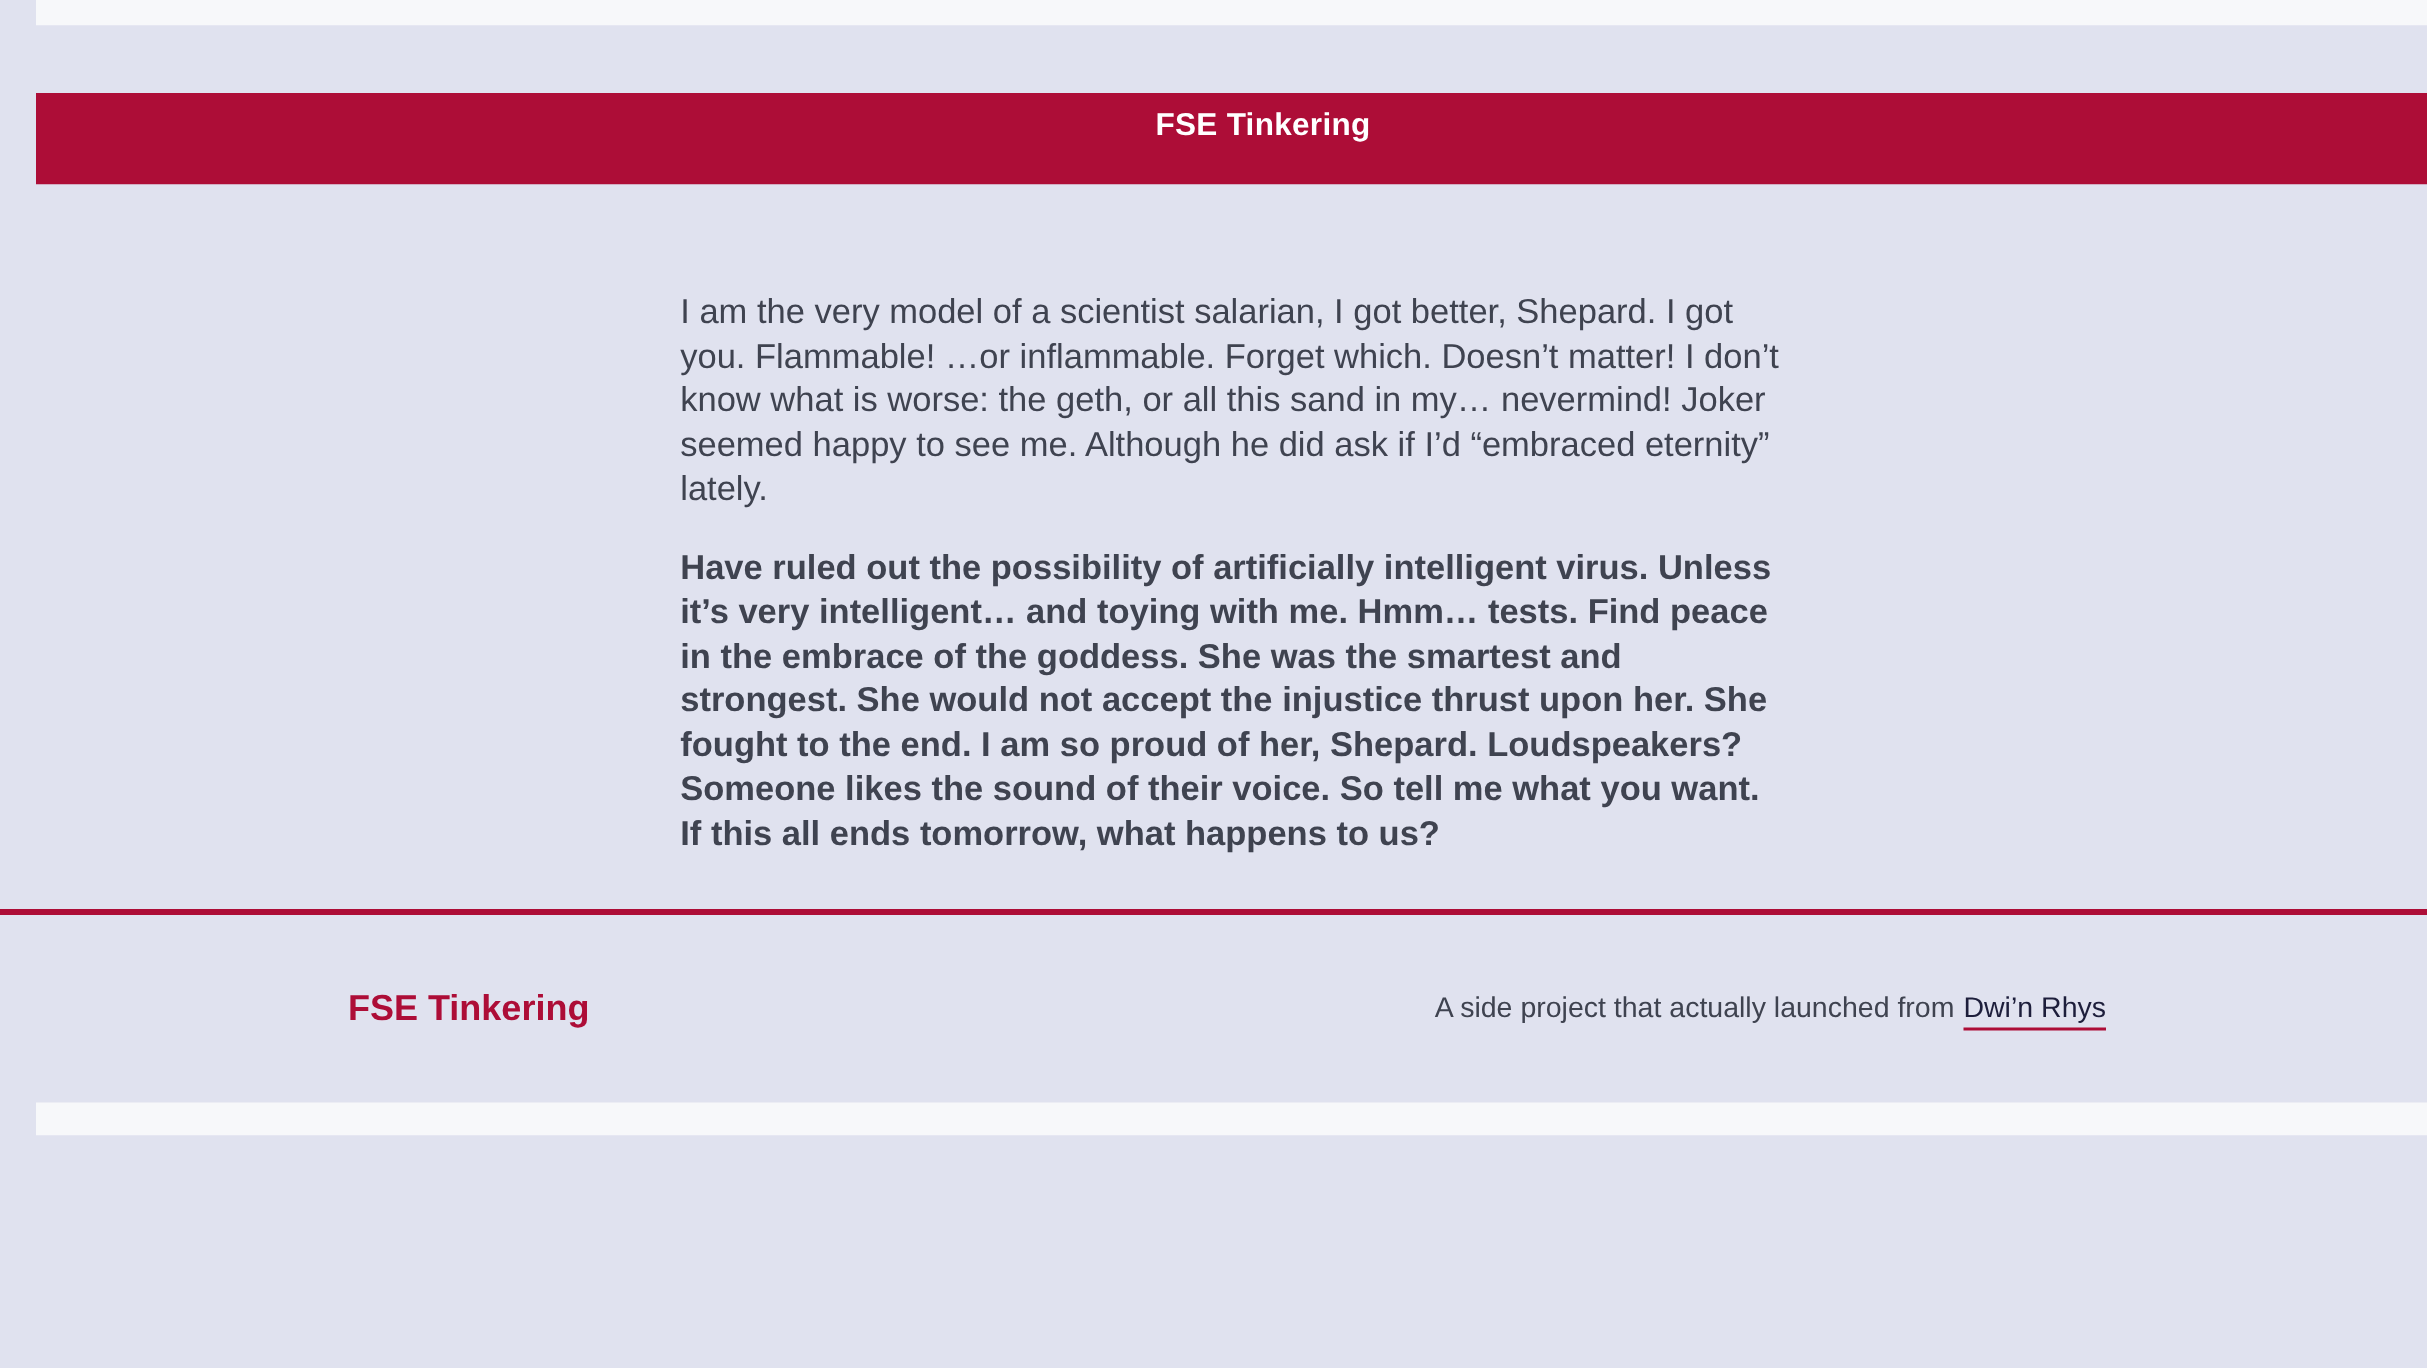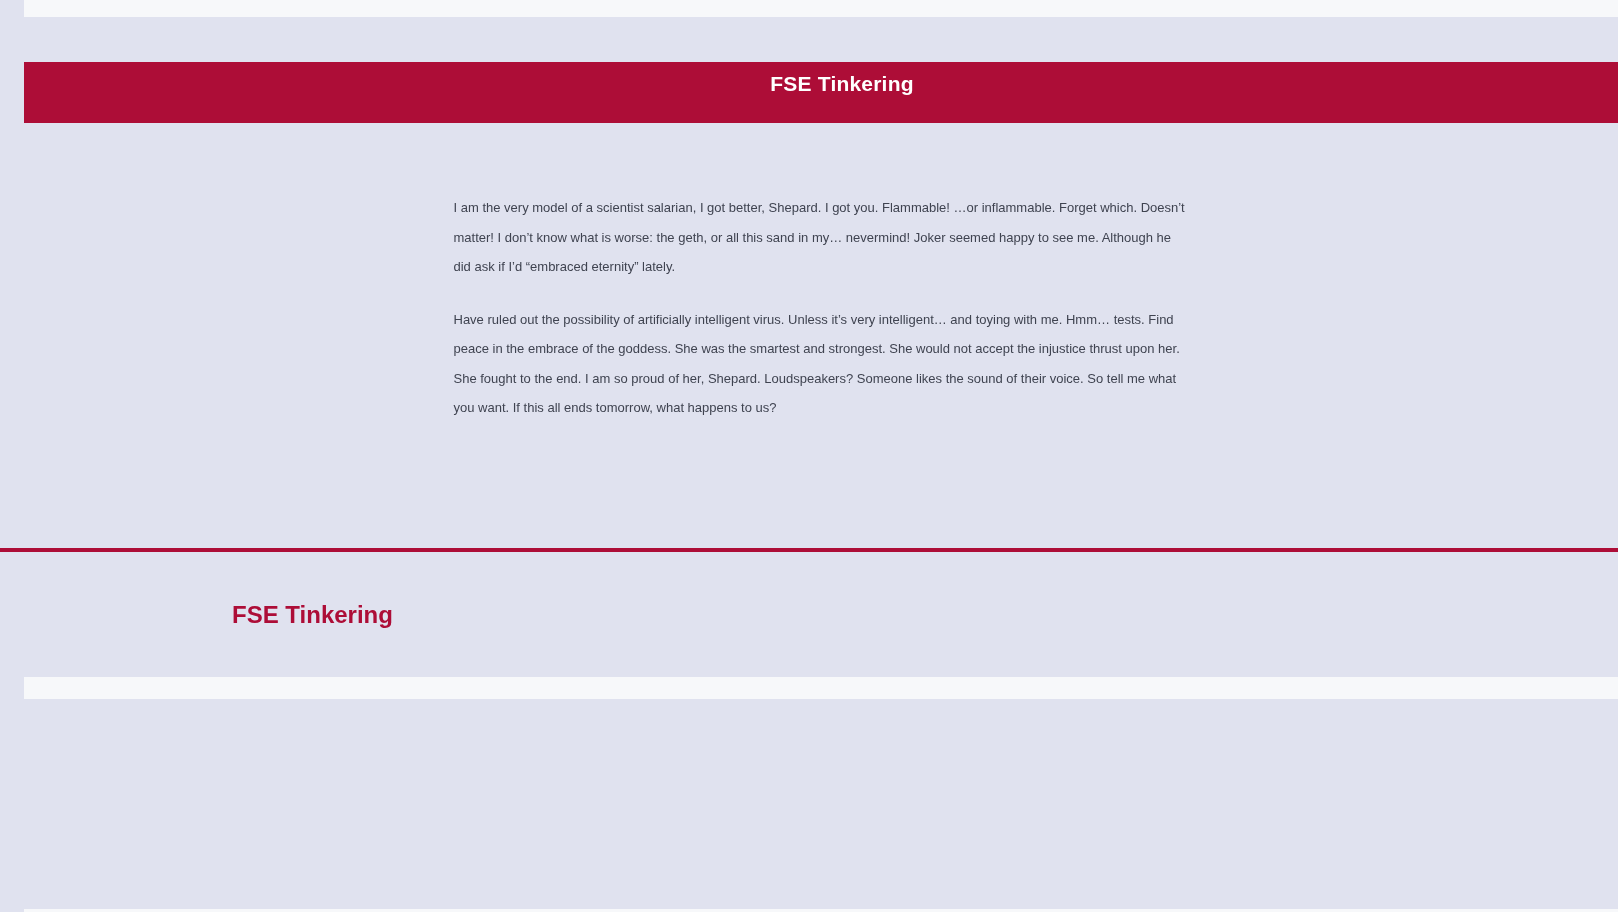--- a/index.html
+++ b/index.html
@@ -44,25 +44,25 @@
     padding-top: 70px;
     padding-bottom: 36px;
     min-height: 425px;
   }
   .content {
     width: 735px;
     margin: 0 auto;
   }
   .content p {
     margin: 0 0 23px 0;
-    font-size: 13px;
+    font-size: 23px;
     line-height: 29.5px;
     color: #3f4350;
   }
-  .content p:last-child { margin-bottom: 0; }
+  .content p:last-child { margin-bottom: 0; font-weight: bold; }
 
   .divider {
     height: 4px;
     width: 100%;
     background: #ad0d37;
     border: none;
     margin: 0;
   }
 
   .site-footer {
@@ -118,20 +118,21 @@
     <p>I am the very model of a scientist salarian, I got better, Shepard. I got you. Flammable! …or inflammable. Forget which. Doesn’t matter! I don’t know what is worse: the geth, or all this sand in my… nevermind! Joker seemed happy to see me. Although he did ask if I’d “embraced eternity” lately.</p>
     <p>Have ruled out the possibility of artificially intelligent virus. Unless it’s very intelligent… and toying with me. Hmm… tests. Find peace in the embrace of the goddess. She was the smartest and strongest. She would not accept the injustice thrust upon her. She fought to the end. I am so proud of her, Shepard. Loudspeakers? Someone likes the sound of their voice. So tell me what you want. If this all ends tomorrow, what happens to us?</p>
   </div>
 </main>
 
 <hr class="divider">
 
 <footer class="site-footer">
   <div class="footer-inner">
     <a class="footer-site-title">FSE Tinkering</a>
+    <div class="credit"><span>A side project that actually launched from</span><a class="credit-link">Dwi’n Rhys</a></div>
   </div>
 </footer>
 
 <div class="strip strip-mid"></div>
 
 <div class="bottom-area"></div>
 
 <div class="strip strip-bottom"></div>
 
 </body></html>

